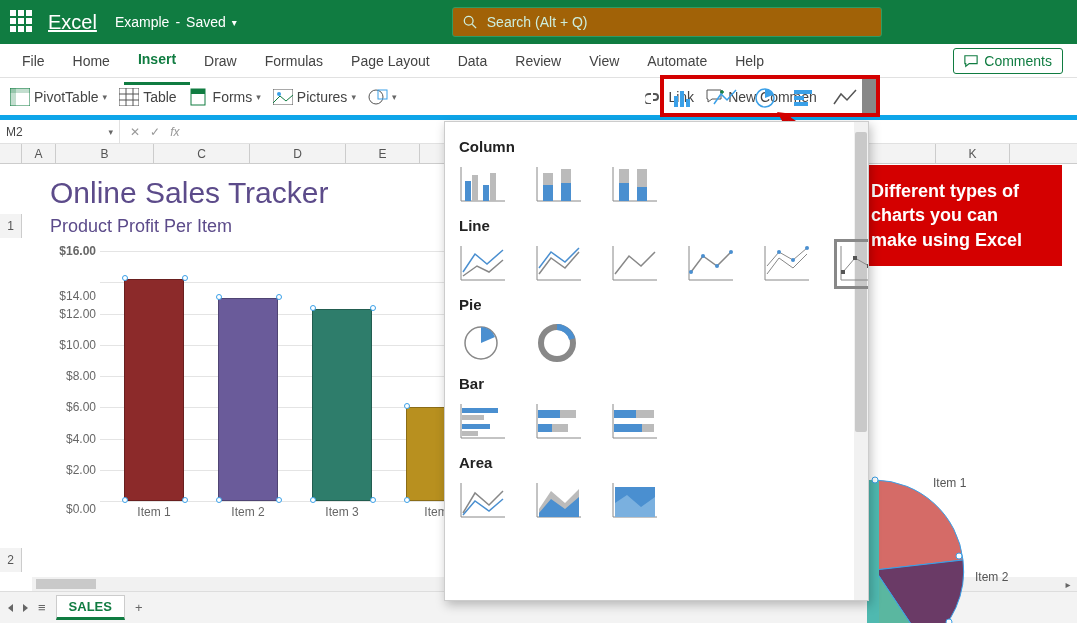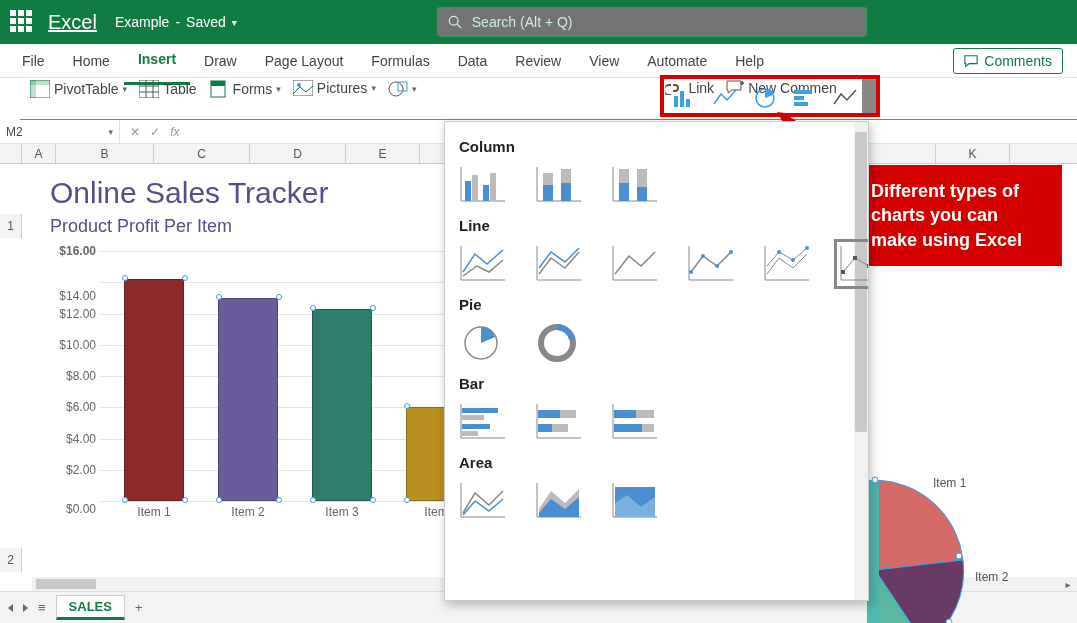--- a/index.html
+++ b/index.html
@@ -6,31 +6,31 @@
 body { font-family: "Segoe UI", Arial, sans-serif; background: #fff; width: 1077px; height: 623px; overflow: hidden; position: relative; }
 
 
 .title-bar { background: #107c41; height: 44px; display: flex; align-items: center; padding: 0 10px; color: #fff; }
 .app-launcher { width: 24px; height: 24px; display: grid; grid-template-columns: repeat(3,6px); grid-template-rows: repeat(3,6px); gap: 2px; margin-right: 14px; }
 .app-launcher span { background: #fff; }
 .app-name { font-size: 20px; margin-right: 18px; text-decoration: underline; }
 .doc-name { font-size: 14px; display: flex; align-items: center; gap: 6px; }
 .doc-name .chev { font-size: 10px; }
 .search-wrap { margin-left: 200px; }
-.search-box { background: #737373; border: 1px solid #2f9a62; border-radius: 3px; width: 430px; height: 30px; display: flex; align-items: center; padding: 0 10px; color: #cdeedd; font-size: 14px; gap: 10px; }
+.search-box { background: #a16207; border: 1px solid #2f9a62; border-radius: 3px; width: 430px; height: 30px; display: flex; align-items: center; padding: 0 10px; color: #cdeedd; font-size: 14px; gap: 10px; margin-left: 15px; }
 
 
 .ribbon-tabs { height: 34px; display: flex; align-items: center; padding: 0 8px; border-bottom: 1px solid #e1e1e1; font-size: 14px; color: #444; }
 .ribbon-tabs .tab { padding: 0 14px; height: 48px; display: flex; align-items: center; cursor: pointer; }
 .ribbon-tabs .tab.active { color: #107c41; border-bottom: 3px solid #107c41; font-weight: 600; }
 .ribbon-tabs .spacer { flex: 1; }
 .comments-btn { border: 1px solid #107c41; border-radius: 3px; color: #107c41; padding: 4px 10px; font-size: 14px; display: flex; align-items: center; gap: 6px; margin-right: 6px; }
 
 
-.toolbar { height: 42px; display: flex; align-items: flex-start; padding: 0 6px; font-size: 14px; color: #444; gap: 4px; border-bottom: 1px solid #0ea5e9; margin-left: 20px; }
+.toolbar { height: 42px; display: flex; align-items: center; padding: 0 6px; font-size: 14px; color: #444; gap: 4px; border-bottom: 5px solid #0ea5e9; }
 .tb-item { display: flex; align-items: center; gap: 4px; padding: 2px 4px; }
 .chev-d { font-size: 9px; color: #666; }
 
 
 .highlight-box { position: absolute; left: 660px; top: 75px; width: 220px; height: 42px; border: 4px solid #d40000; z-index: 30; }
 .highlight-box .mini { position: absolute; top: 6px; display: flex; align-items: center; justify-content: center; width: 30px; height: 26px; }
 .mini1 { left: 6px; } .mini2 { left: 46px; } .mini3 { left: 86px; } .mini4 { left: 126px; } .mini5 { left: 166px; }
 .highlight-box .drop { position: absolute; right: 0; top: 0; width: 14px; height: 34px; background: #888; }
 
 
@@ -126,22 +126,22 @@
       <span>Search (Alt + Q)</span>
     </div>
   </div>
 </div>
 
 <div class="ribbon-tabs">
   <div class="tab">File</div>
   <div class="tab">Home</div>
   <div class="tab active">Insert</div>
   <div class="tab">Draw</div>
+  <div class="tab">Formulas</div>
   <div class="tab">Page Layout</div>
-  <div class="tab">Formulas</div>
   <div class="tab">Data</div>
   <div class="tab">Review</div>
   <div class="tab">View</div>
   <div class="tab">Automate</div>
   <div class="tab">Help</div>
   <div class="spacer"></div>
   <div class="comments-btn">
     <svg width="14" height="14" viewBox="0 0 16 16">
         <path d="M1 2h14v9H6l-4 3v-3H1z" fill="none" stroke="#107c41" stroke-width="1.3"></path>
       </svg>

